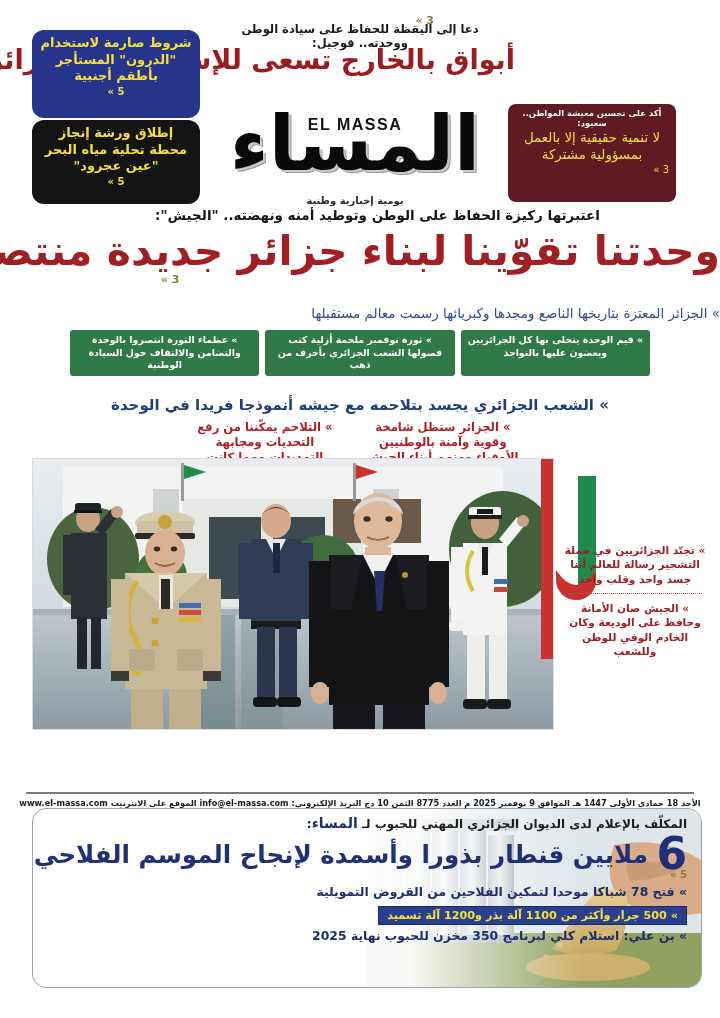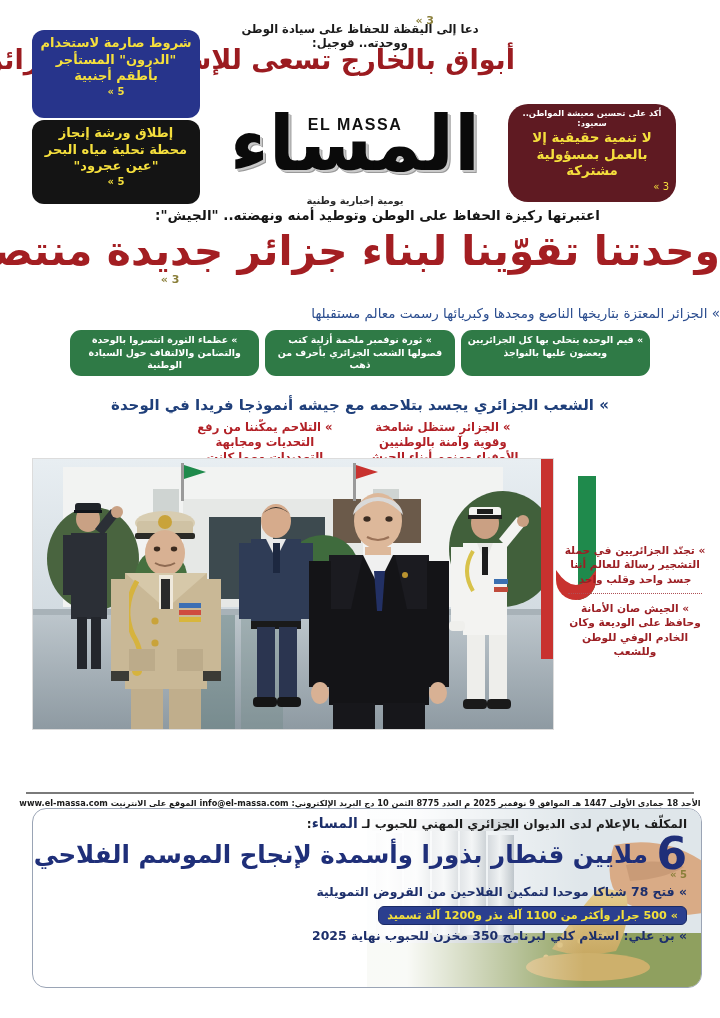--- a/index.html
+++ b/index.html
@@ -37,28 +37,28 @@
   }
   .promo .pg{
     display:block;font-size:10px;color:#f5df3d;margin-top:1px;text-align:center;
   }
   .promo-blue{top:30px;background:#27348b;height:88px;}
   .promo-black{top:120px;background:#141414;height:84px;}
 
   
   .promo-maroon{
     position:absolute;left:508px;top:104px;width:168px;height:98px;
-    background:#5f1a22;border-radius:20px;box-sizing:border-box;
+    background:#5f1a22;border-radius:8px;box-sizing:border-box;
     padding:4px 7px 8px 7px;text-align:center;
   }
   .promo-maroon .mk{
     font-size:8.4px;color:#ffffff;font-weight:bold;line-height:1.2;margin-bottom:2px;
   }
   .promo-maroon .mt{
-    font-size:13.4px;color:#f5df3d;font-weight:bold;line-height:1.24;
+    font-size:13.4px;color:#f5df3d;font-weight:normal;line-height:1.24;
   }
   .promo-maroon .pg{font-size:10px;color:#f5df3d;display:block;text-align:right;margin-top:1px;}
 
   
   .masthead{
     position:absolute;left:205px;top:108px;width:300px;height:96px;
     text-align:center;
   }
   .mh-latin{
     position:absolute;top:8px;left:50%;transform:translateX(-50%);
@@ -104,21 +104,21 @@
   }
 
   
   .green-row{
     display:flex;justify-content:center;gap:6px;margin-top:8px;
     padding:0 70px;box-sizing:border-box;
   }
   .green-box{
     background:#2f7a46;color:#fff;font-weight:bold;font-size:9.4px;
     line-height:1.35;padding:4px 6px;box-sizing:border-box;
-    text-align:center;flex:1;border-radius:11px;
+    text-align:center;flex:1;border-radius:3px;
   }
 
   .unity-line{
     text-align:center;font-size:15px;font-weight:bold;color:#1f3f7a;
     margin-top:20px;line-height:1.2;
   }
 
   
   .photo-zone{position:relative;margin-top:6px;height:310px;}
   .red-subs{
@@ -176,21 +176,21 @@
   .bb-head .big6{font-size:44px;line-height:0.9;vertical-align:-6px;}
   .bb-pg{text-align:right;font-size:10px;color:#8a7f3a;font-weight:bold;
          padding-left:500px;margin-top:-4px;}
   .bb-bullets{margin-top:4px;}
   .bb-b{
     text-align:right;font-size:12.4px;font-weight:bold;color:#1d2f6b;
     line-height:1.35;margin:2px 0;
   }
   .bb-b-hl{
     display:inline-block;background:#2b3f8f;color:#f3e03c;
-    font-size:11.2px;font-weight:bold;padding:2px 8px;border-radius:6px;
+    font-size:11.2px;font-weight:bold;padding:2px 8px;border-radius:0;
     border:1px solid #1a2a66;
     margin-left:19px;
   }
   .bb-b-wrap{text-align:right;margin:3px 0;}
 
   
   .footer{
     position:absolute;left:0;right:0;bottom:10px;height:24px;
   }
   .foot-rule{position:absolute;top:0;left:26px;right:26px;height:2px;background:#7a7a7a;}

